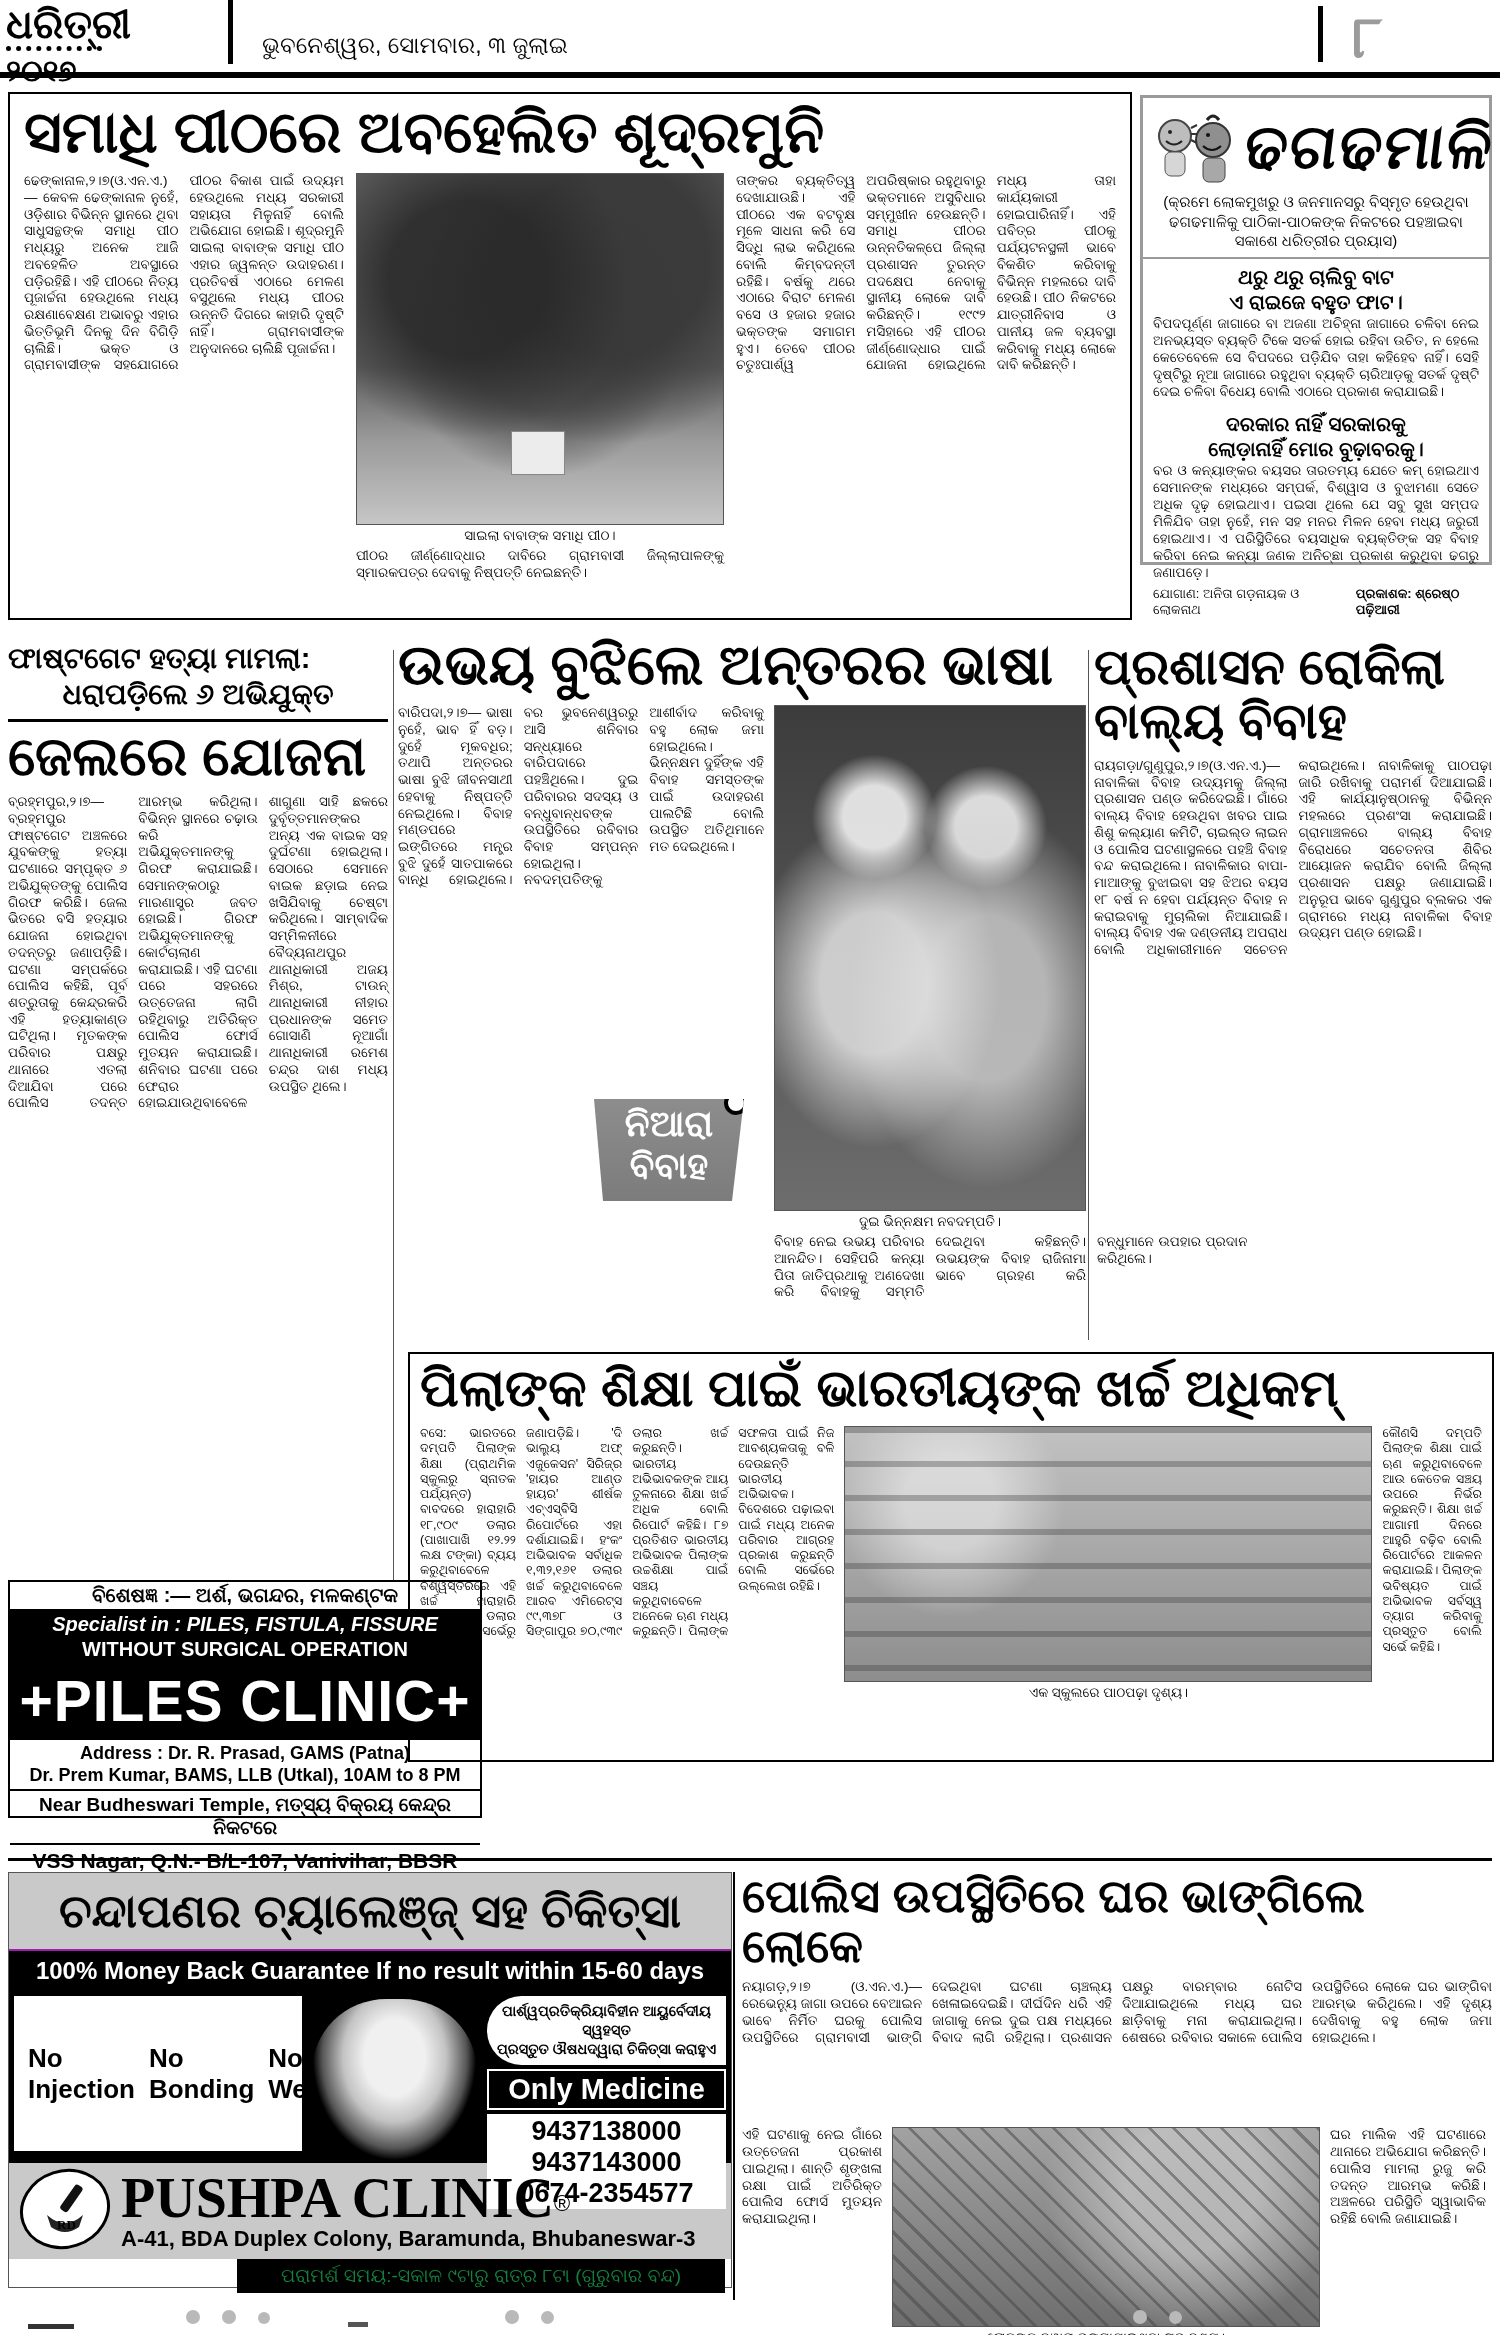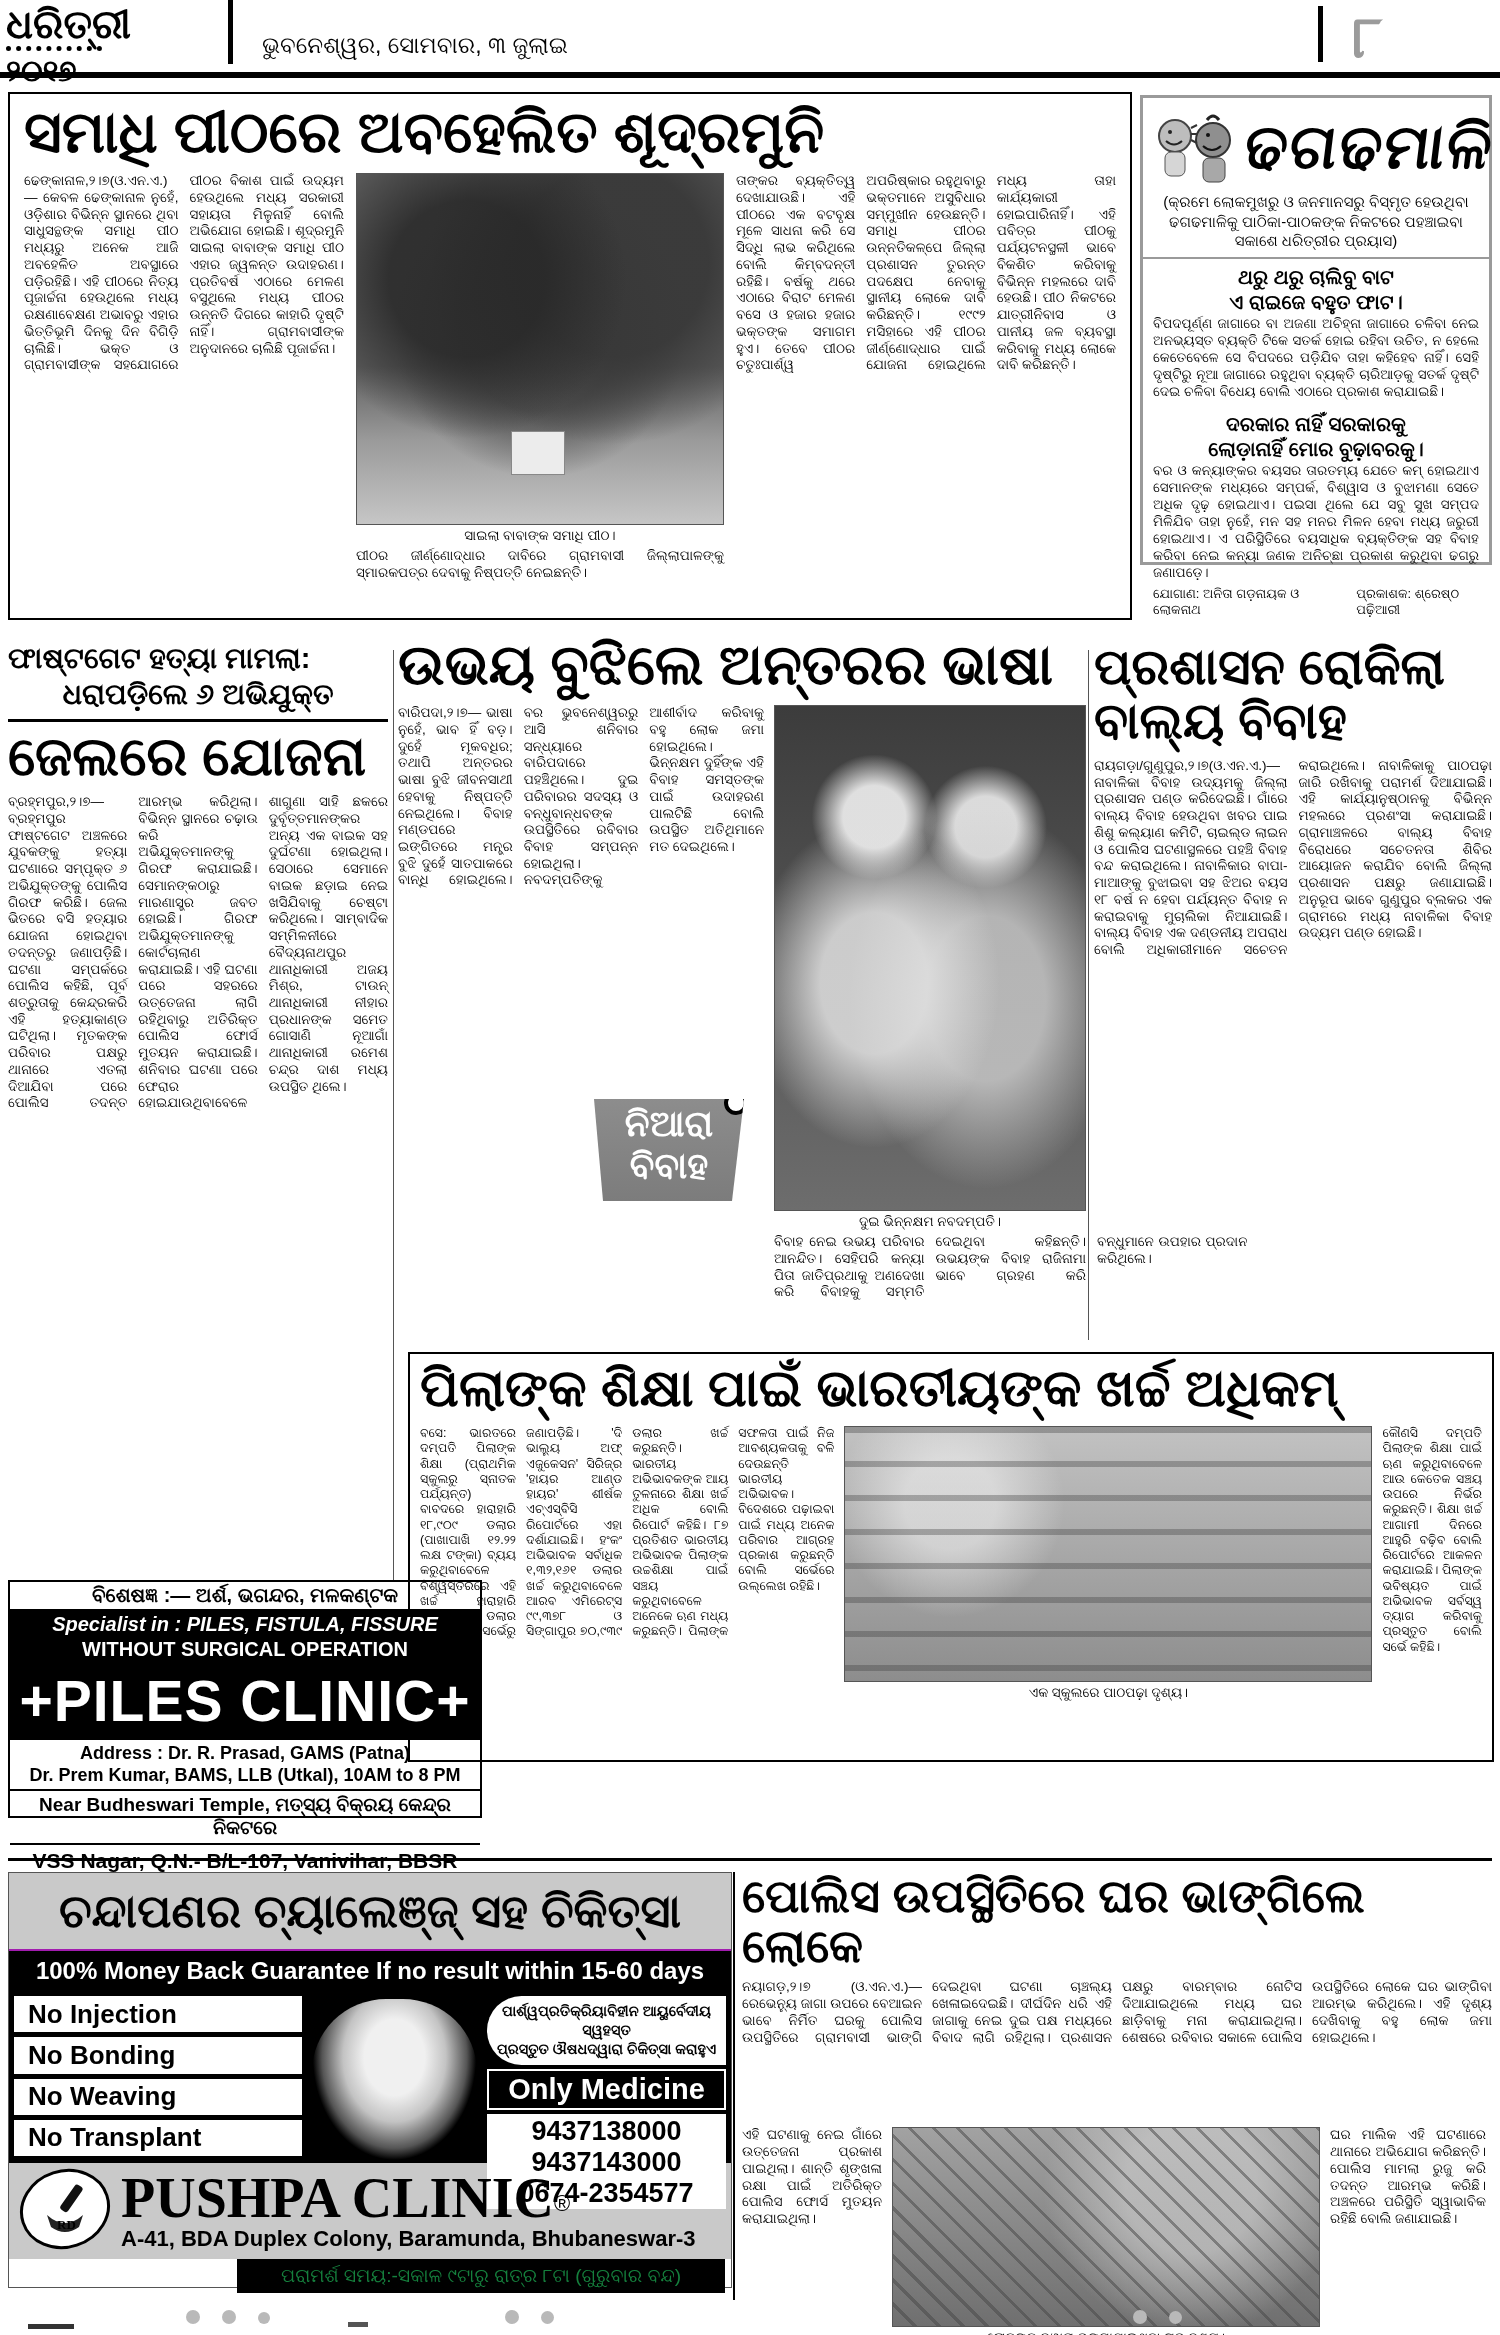--- a/index.html
+++ b/index.html
@@ -1,20 +1,20 @@
 <!DOCTYPE html>
 <html><head>
 <meta charset="utf-8">
 <style>
   html,body{margin:0;padding:0;background:#e8e8e8;}
   .page{position:relative;width:1500px;height:2335px;background:#fff;overflow:hidden;
         font-family:"Liberation Sans","DejaVu Sans",sans-serif;color:#000;}
   .abs{position:absolute;}
   .jus{text-align:justify;text-justify:inter-word;}
-  .bold{font-weight:normal;}
+  .bold{font-weight:bold;}
   .ctr{text-align:center;}
 
   
   .mast-title{font-size:40px;font-weight:bold;line-height:1;}
   .mast-dots{width:96px;height:0;border-bottom:5px dotted #000;margin:2px 0 3px 0;}
   .mast-year{font-size:30px;font-weight:bold;}
   .vbar{background:#000;width:5px;}
   .dateline{font-size:23px;}
   .pagenum{font-size:58px;font-weight:bold;color:#9b9b9b;line-height:1;}
   .toprule{background:#000;height:6px;}
@@ -81,21 +81,21 @@
   .piles-name{font-size:57px;font-weight:bold;letter-spacing:1px;padding:4px 0;}
   .piles-addr{font-size:18px;font-weight:bold;text-align:center;line-height:1.2;border-top:2px solid #000;border-bottom:2px solid #000;padding:3px 0;}
   .piles-near{font-size:19px;font-weight:bold;text-align:center;line-height:1.2;padding:3px 0;}
   .piles-vss{font-size:21px;font-weight:bold;text-align:center;line-height:1.2;border-top:2px solid #000;padding:3px 0;}
 
   
   .pushpa{border:1px solid #555;box-sizing:border-box;}
   .pu-head{background:#c9c9c9;border-bottom:2px solid #a21caf;font-size:46px;font-weight:bold;text-align:center;line-height:76px;height:76px;}
   .pu-guar{background:#000;color:#fff;font-size:24px;font-weight:bold;text-align:center;line-height:40px;height:40px;}
   .pu-mid{background:#000;height:170px;display:flex;}
-  .pu-no{width:288px;background:#fff;margin:5px 0 5px 5px;display:flex;flex-direction:column;}
+  .pu-no{width:288px;background:#fff;margin:5px 0 5px 5px;display:flex;flex-direction:row;}
   .pu-no div{flex:1;display:flex;align-items:center;padding-left:14px;font-size:26px;font-weight:bold;border-bottom:5px solid #000;}
   .pu-no div:last-child{border-bottom:none;}
   .pu-headimg{width:185px;position:relative;}
   .pu-headimg .skull{position:absolute;left:10px;top:8px;right:10px;bottom:0;
       background:radial-gradient(ellipse at 50% 36%, #f0f0f0 0 26%, #c3c3c3 44%, #555 62%, #000 70%);border-radius:45% 45% 0 0;}
   .pu-right{flex:1;display:flex;flex-direction:column;margin:5px 5px 5px 0;}
   .pu-ayur{background:#fff;border-radius:60px 0 0 60px;font-size:14.5px;font-weight:bold;text-align:center;line-height:1.3;padding:6px 4px;}
   .pu-only{background:#000;color:#fff;font-size:29px;font-weight:bold;text-align:center;padding:2px 0;margin:4px 0;border:2px solid #fff;}
   .pu-phones{background:#fff;flex:1;text-align:center;font-size:27px;font-weight:bold;line-height:1.15;padding-top:2px;}
   .pu-bot{background:#c9c9c9;height:96px;display:flex;align-items:center;border-top:2px solid #000;}

